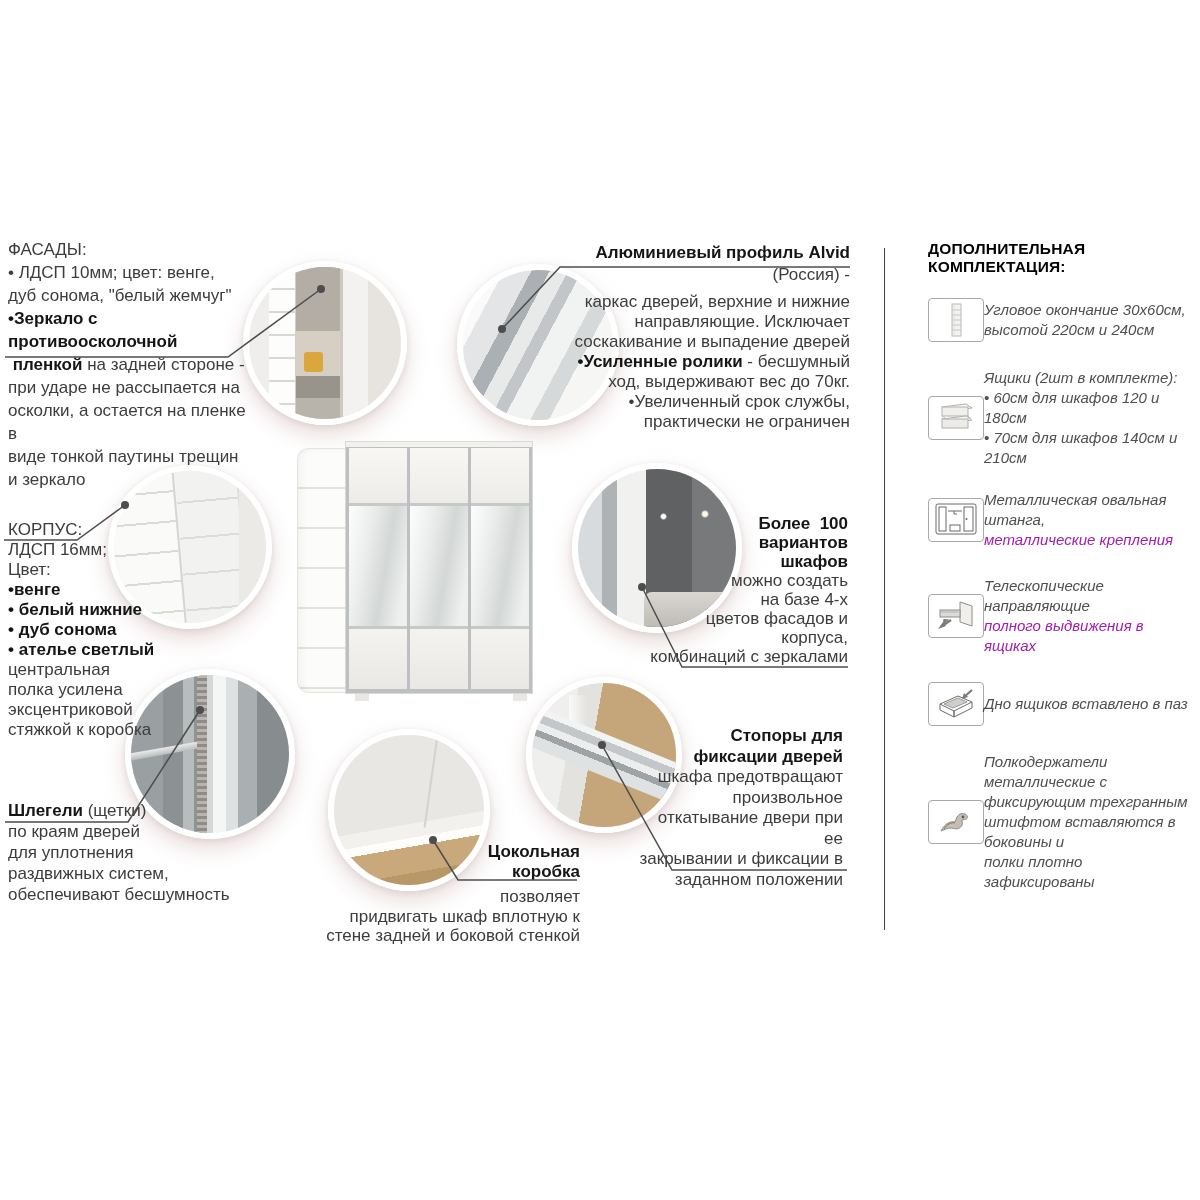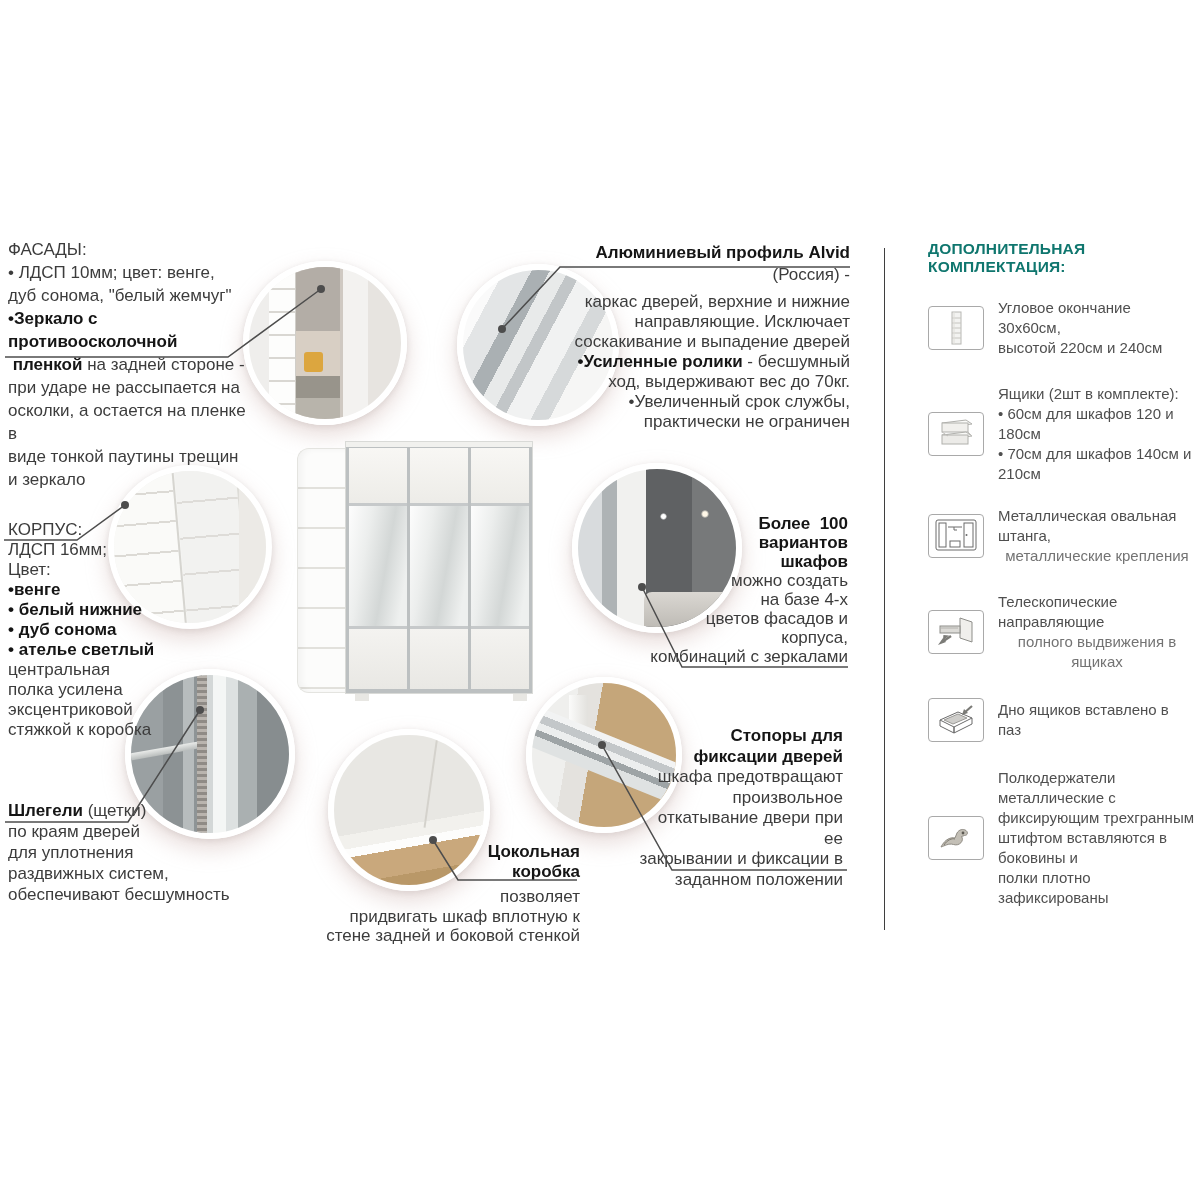--- a/index.html
+++ b/index.html
@@ -77,26 +77,26 @@
   .door .p-top{height:23%;background:linear-gradient(180deg,#f8f7f4,#edece8);border-bottom:3px solid #c6c9ca;}
   .door .p-mid{flex:1;background:linear-gradient(100deg,#fdfdfd 0%,#eceeed 30%,#d3d7d6 60%,#eef0ef 88%);
       border-bottom:3px solid #c6c9ca;}
   .door .p-bot{height:25%;background:linear-gradient(180deg,#f4f3f0,#e9e8e4);}
   #wardrobe .foot1,#wardrobe .foot2{position:absolute;bottom:0;width:14px;height:7px;background:#e8e7e3;}
   #wardrobe .foot1{left:58px;} #wardrobe .foot2{right:6px;}
 
   
   #divider{position:absolute;left:884px;top:248px;width:1px;height:682px;background:#3f3f3f;}
   #rightcol{position:absolute;left:928px;top:240px;width:268px;}
-  .rc-title{font-weight:bold;font-size:15.5px;color:#0f766e;letter-spacing:.2px;}
-  .rc-item{display:flex;align-items:center;gap:14px;}
+  .rc-title{font-weight:bold;font-size:15.5px;color:#000000;letter-spacing:.2px;}
+  .rc-item{display:flex;align-items:center;font-style:italic;}
   .rc-icon{width:56px;height:44px;box-sizing:border-box;border:1px solid #a9a9a9;border-radius:4px;
       background:#ffffff;flex:none;display:flex;align-items:center;justify-content:center;}
   .rc-text{font-size:15px;line-height:20px;color:#4f4f4f;}
-  .rc-text .dim{color:#737373;text-align:center;}
+  .rc-text .dim{color:#a21caf;}
   .mt22{margin-top:22px;} .mt26{margin-top:26px;} .mt36{margin-top:36px;}
 
   
   #callouts{position:absolute;left:0;top:0;z-index:5;pointer-events:none;}
 </style>
 </head>
 <body>
 
 <div id="canvas">
 

